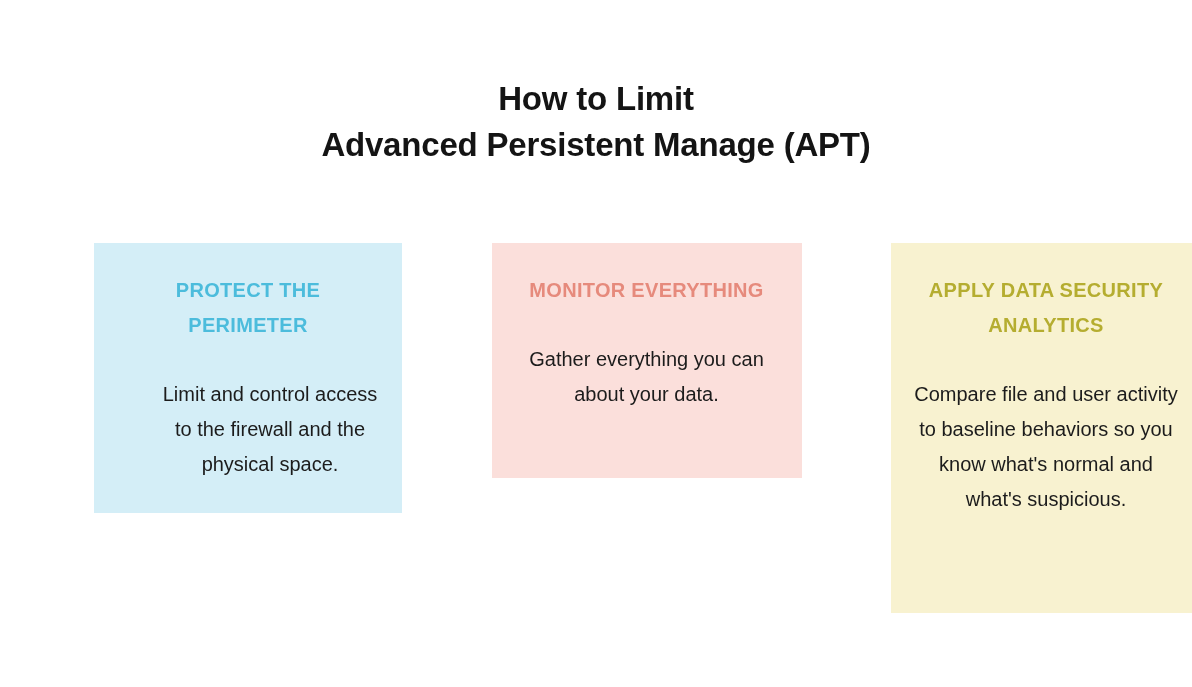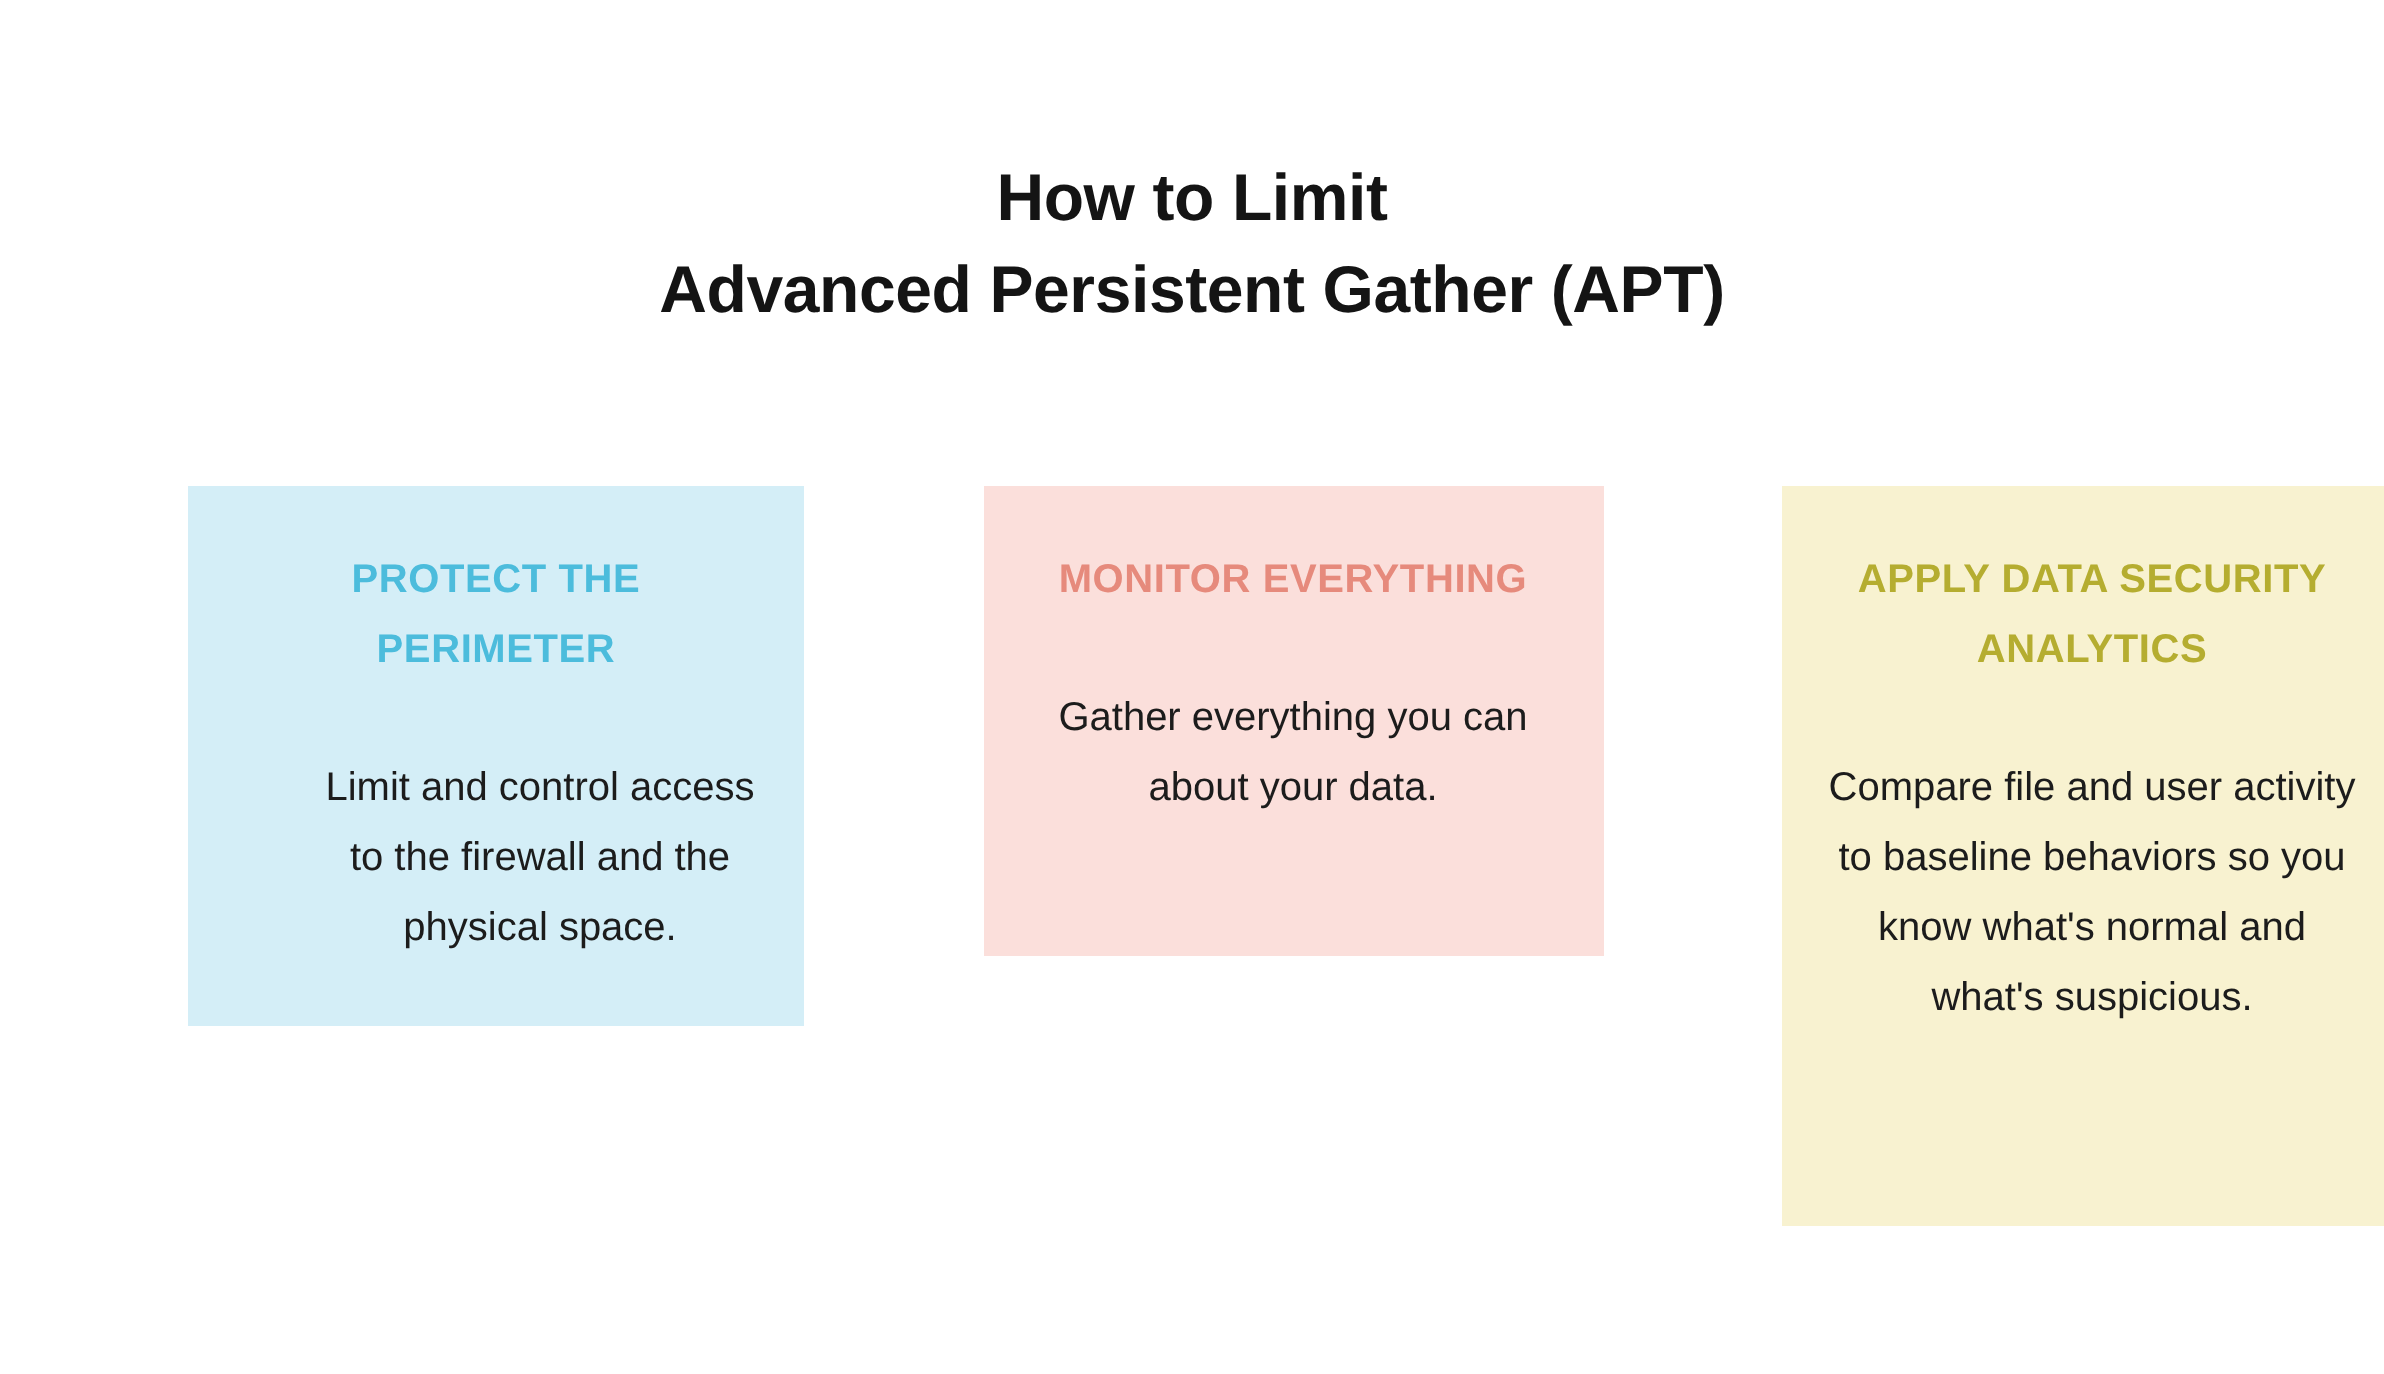--- a/index.html
+++ b/index.html
@@ -85,21 +85,21 @@
   .card-2 .card-body { margin-top: 34px; }
   .card-3 .card-body { margin-top: 34px; }
 </style>
 </head>
 <body>
 
 <div id="infographic">
 
   <div class="title-block">
     <span class="title-line">How to Limit</span>
-    <span class="title-line">Advanced Persistent Gather (APT)</span>
+    <span class="title-line">Advanced Persistent Manage (APT)</span>
   </div>
 
   <div class="cards-row">
 
     <div class="card card-1">
       <p class="card-heading">PROTECT THE PERIMETER</p>
       <p class="card-body">Limit and control access to the firewall and the physical space.</p>
     </div>
 
     <div class="card card-2">

